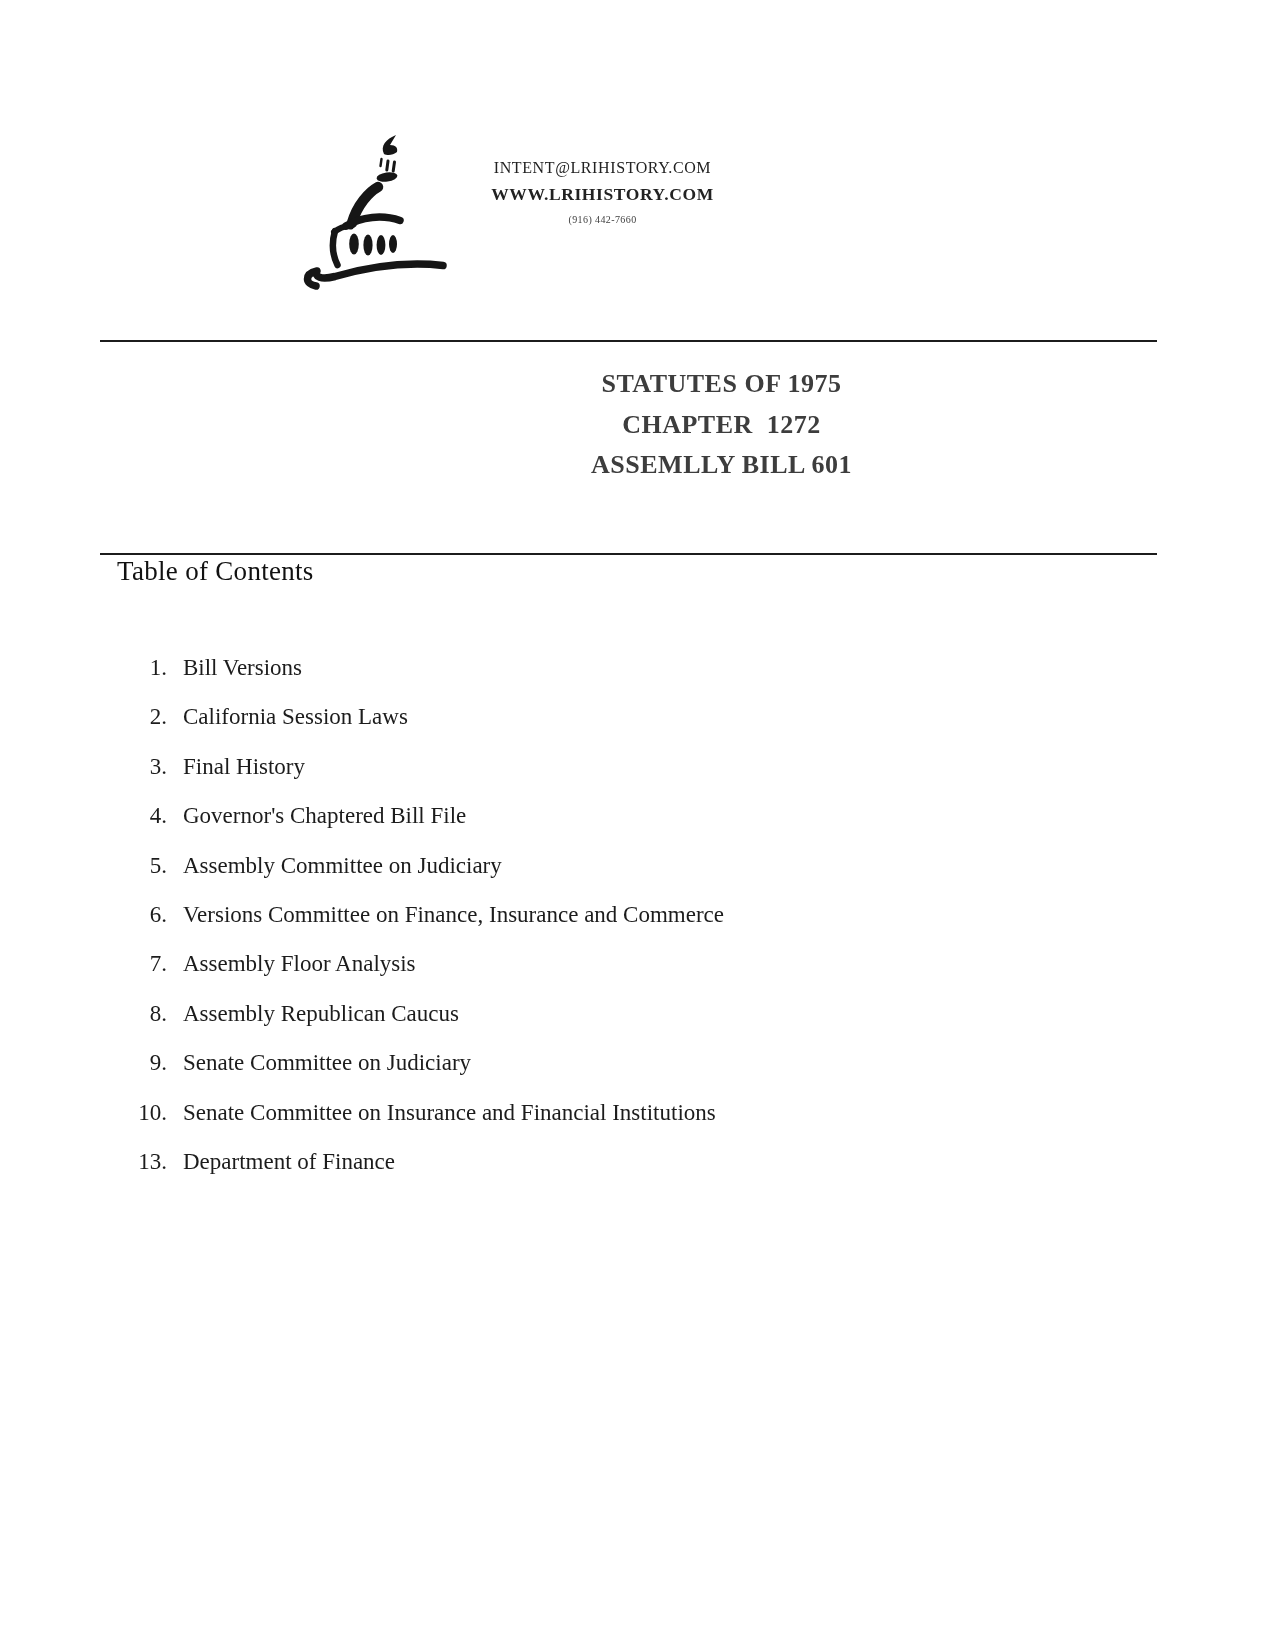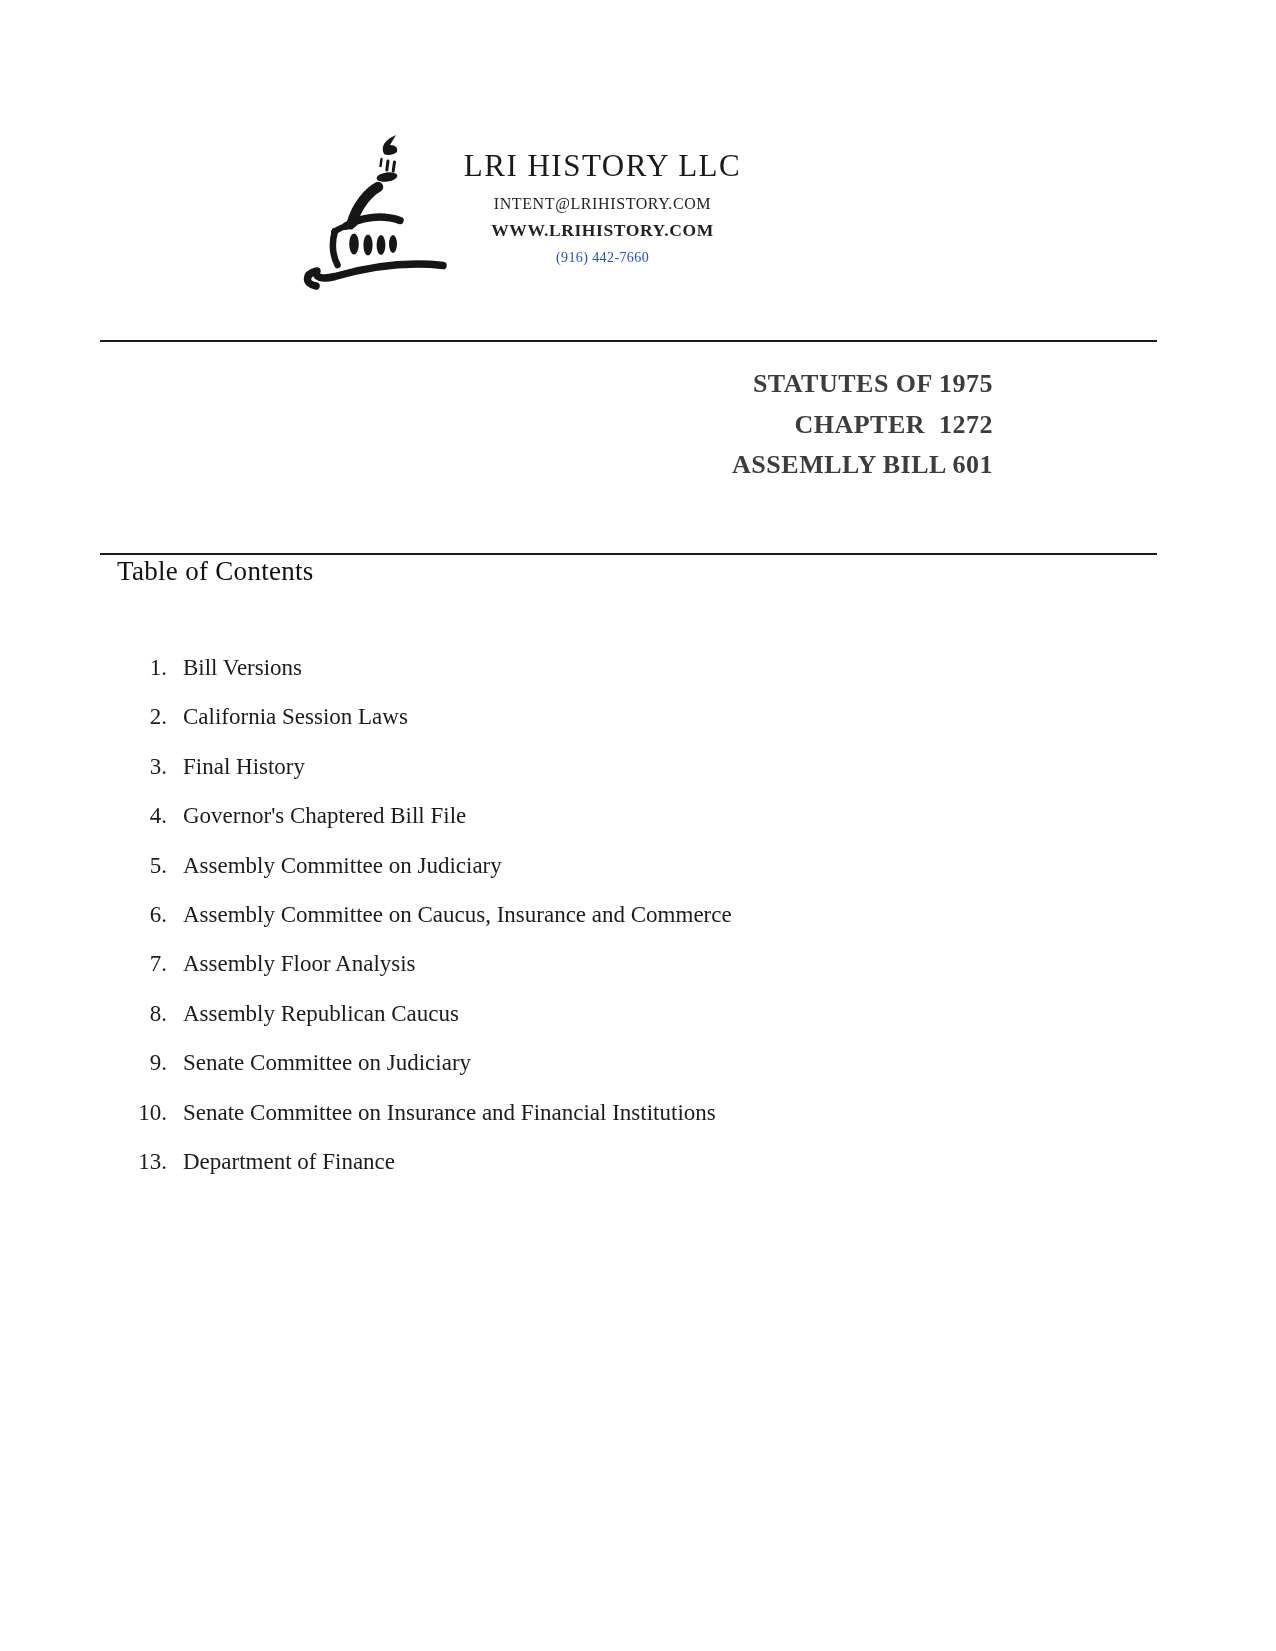--- a/index.html
+++ b/index.html
@@ -43,23 +43,23 @@
   .contact-web {
     margin-top: 7px;
     font-size: 17.5px;
     letter-spacing: 0.6px;
     color: #222222;
     white-space: pre;
     font-weight: bold;
   }
   .contact-phone {
     margin-top: 9px;
-    font-size: 14px;
+    font-size: 10px;
     letter-spacing: 0.4px;
-    color: #1d4ed8;
+    color: #404040;
     white-space: pre;
   }
 
   .rule {
     left: 100px;
     width: 1057px;
     height: 0;
     border-top: 2px solid #1c1c1c;
   }
   .rule-top { top: 340px; }
@@ -69,21 +69,21 @@
   .reference {
     left: 450px; top: 364px;
     width: 543px;
     text-align: right;
     font-weight: bold;
     font-size: 26px;
     line-height: 40.5px;
     color: #3d3d3d;
     letter-spacing: 0.5px;
   }
-  .ref-line { white-space: pre; }
+  .ref-line { white-space: pre; text-align: center; }
 
   
   .toc-title {
     left: 117px; top: 556px;
     font-size: 27px;
     font-weight: normal;
     color: #111111;
     letter-spacing: 0.3px;
   }
   .toc-list {
@@ -136,21 +136,20 @@
       <ellipse cx="78" cy="133" rx="4.6" ry="10.5" fill="#161616" stroke="none"></ellipse>
       <ellipse cx="91" cy="133" rx="4.4" ry="10" fill="#161616" stroke="none"></ellipse>
       <ellipse cx="103" cy="132" rx="4" ry="9" fill="#161616" stroke="none"></ellipse>
 
       <path d="M26,174 C15,172 14,162 27,159 C24,165 31,168 45,164.5 C78,155 117,149.5 153,153.5" stroke-width="7.5"></path>
     </g>
   </svg>
 </div>
 
 <div class="abs header-text">
-  <div class="company-name">LRI HISTORY LLC</div>
   <div class="contact-email">INTENT@LRIHISTORY.COM</div>
   <div class="contact-web">WWW.LRIHISTORY.COM</div>
   <div class="contact-phone">(916) 442-7660</div>
 </div>
 
 <div class="abs rule rule-top"></div>
 
 <div class="abs reference">
   <div class="ref-line">STATUTES OF 1975</div>
   <div class="ref-line">CHAPTER  1272</div>
@@ -177,21 +176,21 @@
   <li class="toc-row">
     <span class="toc-num">4.</span>
     <span class="toc-label">Governor's Chaptered Bill File</span>
   </li>
   <li class="toc-row">
     <span class="toc-num">5.</span>
     <span class="toc-label">Assembly Committee on Judiciary</span>
   </li>
   <li class="toc-row">
     <span class="toc-num">6.</span>
-    <span class="toc-label">Assembly Committee on Caucus, Insurance and Commerce</span>
+    <span class="toc-label">Versions Committee on Finance, Insurance and Commerce</span>
   </li>
   <li class="toc-row">
     <span class="toc-num">7.</span>
     <span class="toc-label">Assembly Floor Analysis</span>
   </li>
   <li class="toc-row">
     <span class="toc-num">8.</span>
     <span class="toc-label">Assembly Republican Caucus</span>
   </li>
   <li class="toc-row">

